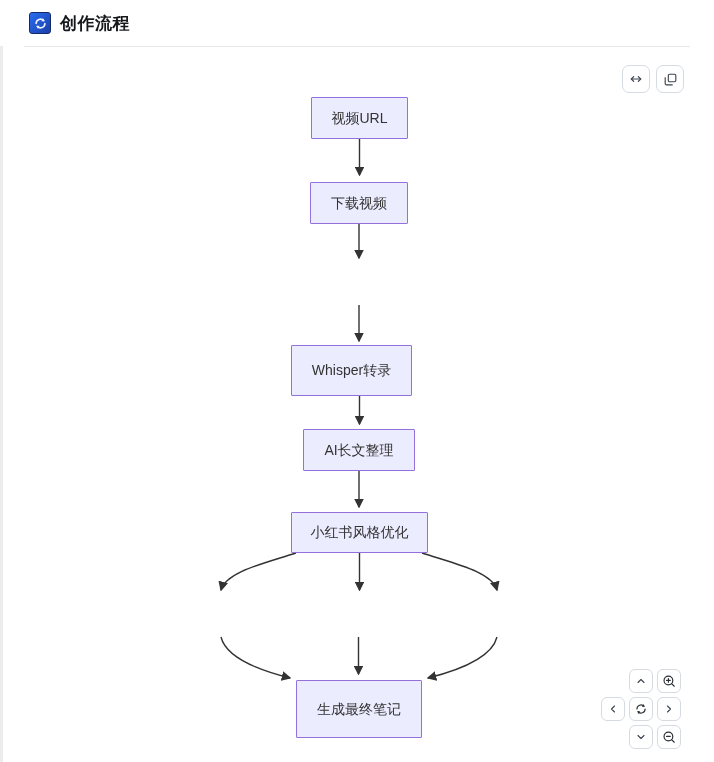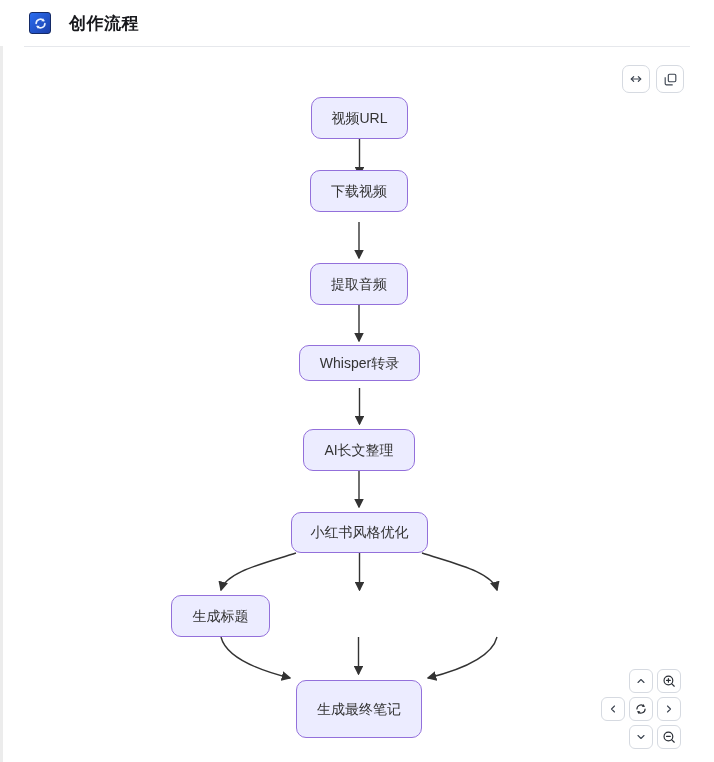--- a/index.html
+++ b/index.html
@@ -23,21 +23,21 @@
   }
   .app-icon {
     width:22px; height:22px; border-radius:3px;
     background:linear-gradient(135deg,#2a6df0 0%,#1b3faa 100%);
     border:1px solid #142a66;
     display:flex; align-items:center; justify-content:center;
     flex:0 0 auto;
   }
   .app-icon svg { width:15px; height:15px; }
   .page-title {
-    margin-left:18px; font-size:17px; font-weight:700; color:#17181c;
+    margin-left:9px; font-size:17px; font-weight:700; color:#17181c;
     letter-spacing:0.5px;
   }
   .header-divider {
     position:absolute; top:46px; left:24px; width:666px; height:1px;
     background:#e6e8ec;
   }
   
   .btn {
     position:absolute; background:#ffffff; border:1px solid #d6dae1;
     display:flex; align-items:center; justify-content:center;
@@ -56,21 +56,21 @@
   #btn-pan-right { left:657px; top:697px; }
   #btn-pan-down  { left:629px; top:725px; }
   #btn-zoom-out  { left:657px; top:725px; }
   
   .diagram { position:absolute; left:0; top:47px; width:714px; height:715px; }
   .edges { position:absolute; left:0; top:0; pointer-events:none; }
   .flow-node {
     position:absolute;
     background:#ECECFF;
     border:1px solid #9370DB;
-    border-radius:10px;
+    border-radius:1px;
     color:#333333;
     font-size:14px;
     display:flex; align-items:center; justify-content:center;
     text-align:center;
     line-height:1.2;
   }
 </style>
 </head>
 <body>
 
@@ -125,26 +125,24 @@
       <path d="M296 553 C262 564 226 572 221 590" marker-end="url(#ah)"></path>
       <path d="M359.5 553 L359.5 590" marker-end="url(#ah)"></path>
       <path d="M422 553 C456 564 492 572 497 590" marker-end="url(#ah)"></path>
       <path d="M221 637 C226 657 258 670 290 678" marker-end="url(#ah)"></path>
       <path d="M358.5 637 L358.5 674" marker-end="url(#ah)"></path>
       <path d="M497 637 C492 657 460 670 428 678" marker-end="url(#ah)"></path>
     </g>
   </svg>
 
   <div class="flow-node" style="left:311px;top:50px;width:97px;height:42px">视频URL</div>
-  <div class="flow-node" style="left:310px;top:123px;width:98px;height:42px">下载视频</div>
-  <div class="flow-node" style="left:310px;top:216px;width:98px;height:42px">提取音频</div>
-  <div class="flow-node" style="left:299px;top:298px;width:121px;height:36px">Whisper转录</div>
+  <div class="flow-node" style="left:310px;top:135px;width:98px;height:42px">下载视频</div>
+  <div class="flow-node" style="left:291px;top:298px;width:121px;height:51px">Whisper转录</div>
   <div class="flow-node" style="left:291px;top:465px;width:137px;height:41px">小红书风格优化</div>
   <div class="flow-node" style="left:303px;top:382px;width:112px;height:42px">AI长文整理</div>
-  <div class="flow-node" style="left:171px;top:548px;width:99px;height:42px">生成标题</div>
   <div class="flow-node" style="left:296px;top:633px;width:126px;height:58px">生成最终笔记</div>
 </div>
 
 <button class="btn btn-pad" id="btn-pan-up">
   <svg width="12" height="12" viewBox="0 0 24 24">
     <path d="M6 15l6-6 6 6" fill="none" stroke="#3c4450" stroke-width="2.2" stroke-linecap="round" stroke-linejoin="round"></path>
   </svg>
 </button>
 <button class="btn btn-pad" id="btn-zoom-in">
   <svg width="14" height="14" viewBox="0 0 24 24">

